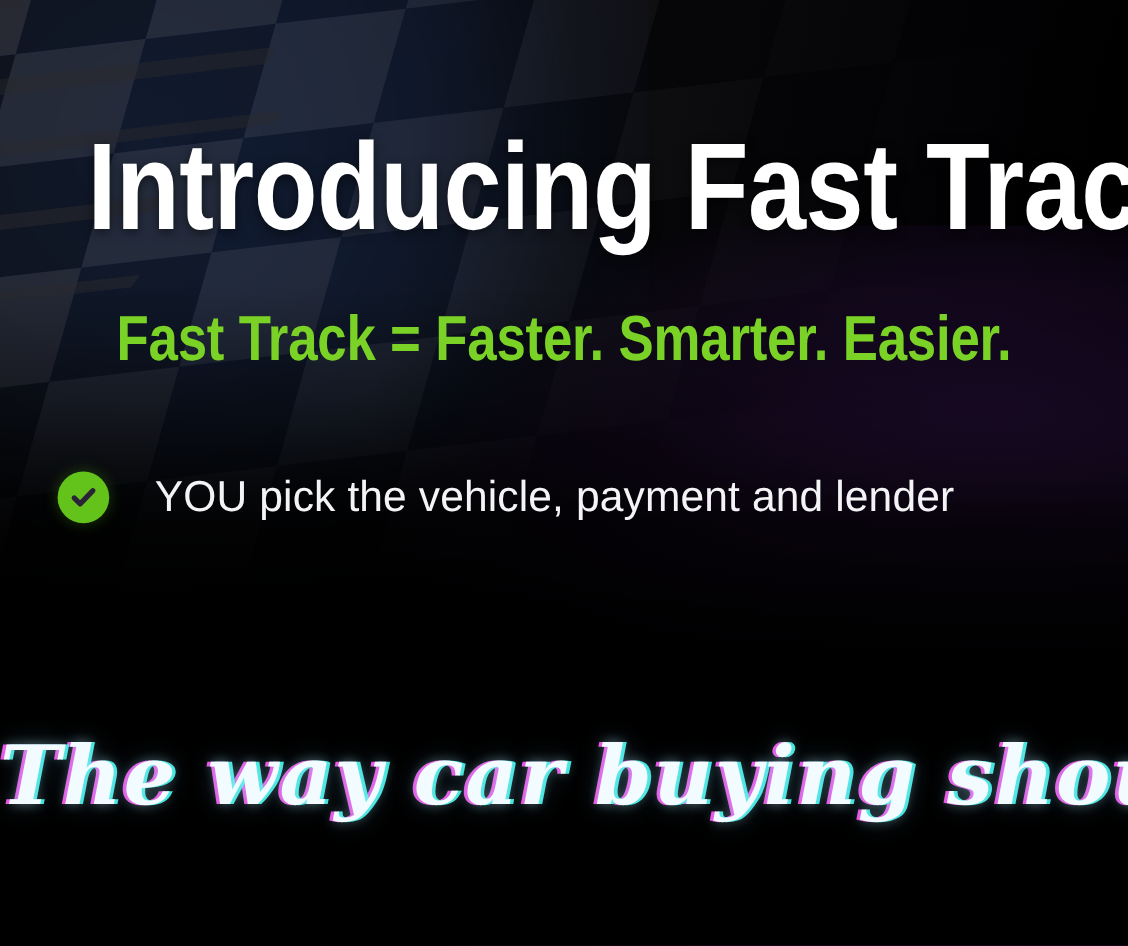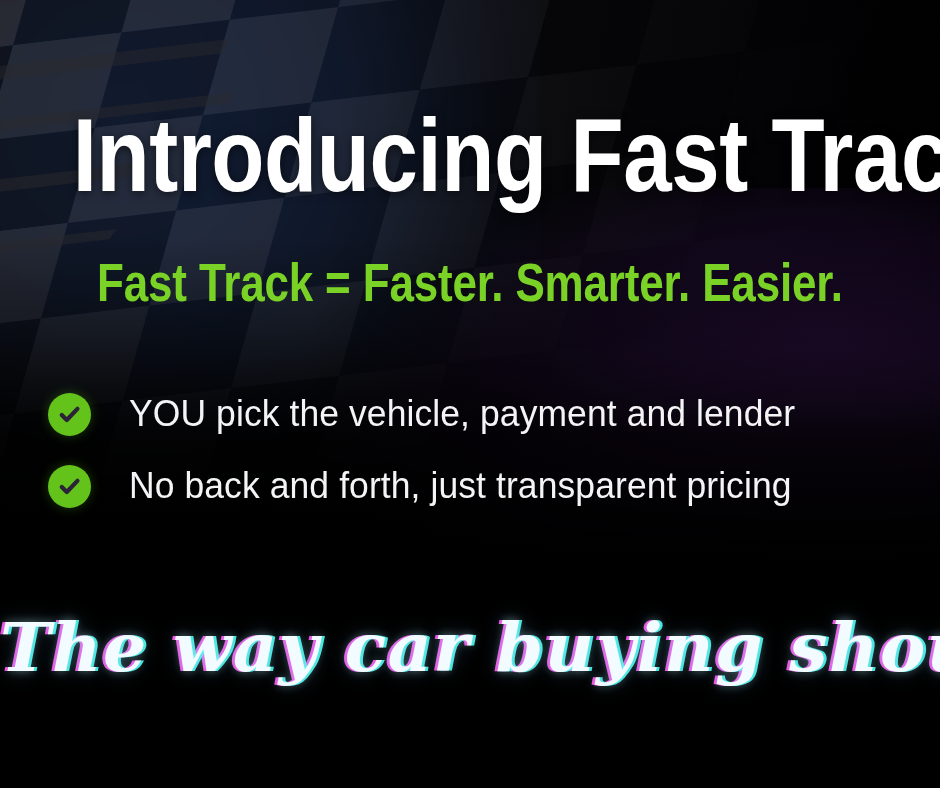--- a/index.html
+++ b/index.html
@@ -357,28 +357,20 @@
 
     <div class="bullets" id="bullets">
         <div class="bullet-row">
           <span class="check-badge">
             <svg viewBox="0 0 24 24" aria-hidden="true">
               <path d="M4.6 12.4 L9.4 17.2 L19.6 6.6" fill="none" stroke="#2b2338" stroke-width="4.1" stroke-linecap="round" stroke-linejoin="round"></path>
             </svg>
           </span>
           <span class="bullet-text">YOU pick the vehicle, payment and lender</span>
         </div>
-        <div class="bullet-row">
-          <span class="check-badge">
-            <svg viewBox="0 0 24 24" aria-hidden="true">
-              <path d="M4.6 12.4 L9.4 17.2 L19.6 6.6" fill="none" stroke="#2b2338" stroke-width="4.1" stroke-linecap="round" stroke-linejoin="round"></path>
-            </svg>
-          </span>
-          <span class="bullet-text">No back and forth, just transparent pricing</span>
-        </div>
       </div>
 
     <div class="tagline-wrap">
       <div class="tagline fringe-m">The way car buying should be.</div>
       <div class="tagline fringe-c">The way car buying should be.</div>
       <div class="tagline main">The way car buying should be.</div>
     </div>
 
   </div>
 </div>

